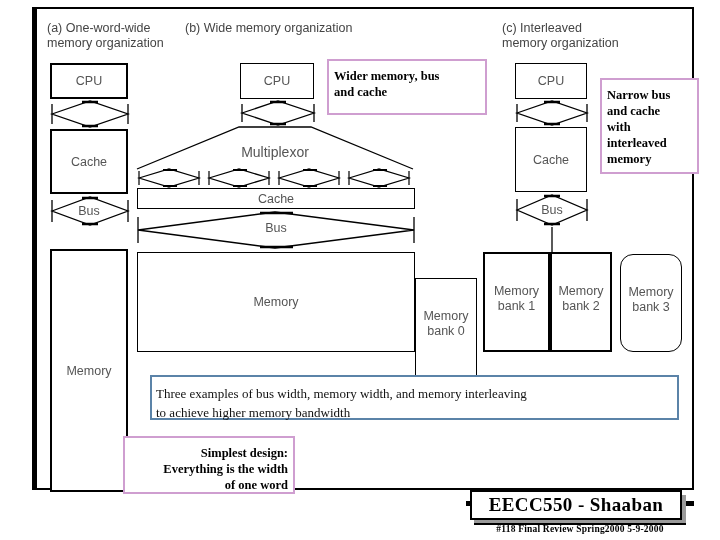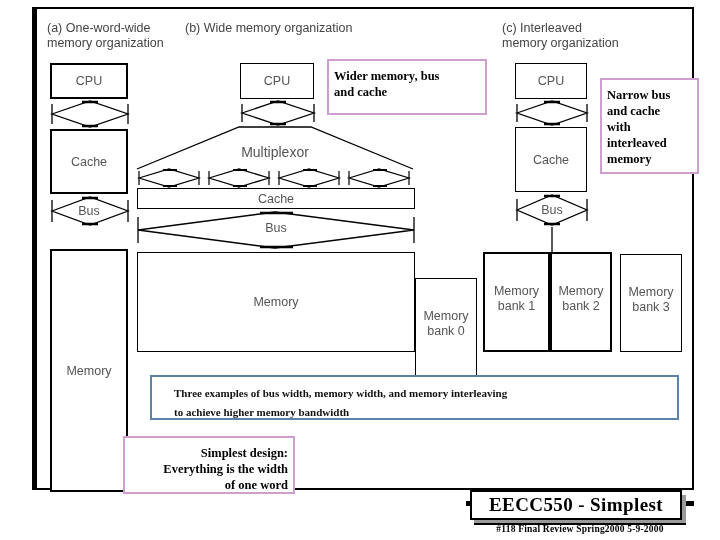--- a/index.html
+++ b/index.html
@@ -27,22 +27,22 @@
         font-size:12.5px;color:#555;padding-top:30px;text-align:center;line-height:15px;}
 
   
   .conn{position:absolute;}
 
   
   .pinkbox{position:absolute;border:2.5px solid #cf9ed0;background:#fff;box-sizing:border-box;
            font-family:"Liberation Serif",serif;font-weight:bold;font-size:12.5px;
            line-height:16px;color:#000;padding:7px 5px;white-space:pre-line;}
   .bluebox{position:absolute;border:2px solid #5b83a8;background:#fff;box-sizing:border-box;
-           font-family:"Liberation Serif",serif;font-weight:bold;font-size:11px;
-           line-height:19px;color:#111;padding:7px 22px;white-space:pre-line;}
+           font-family:"Liberation Serif",serif;font-weight:normal;font-size:13px;
+           line-height:19px;color:#111;padding:7px 4px;white-space:pre-line;}
 
   
   #footer{position:absolute;left:466px;top:487px;width:228px;height:48px;}
   #footer-shadow{position:absolute;left:8px;top:8px;width:212px;height:30px;background:#9a9a9a;}
   #footer-plate{position:absolute;left:4px;top:3px;width:212px;height:30px;background:#fff;
                 border:2px solid #000;box-sizing:border-box;display:flex;align-items:center;
                 justify-content:center;font-family:"Liberation Serif",serif;font-weight:bold;
                 font-size:19px;letter-spacing:.4px;}
   #footer-tab-l{position:absolute;left:0;top:14px;width:7px;height:5px;background:#000;}
   #footer-tab-r{position:absolute;left:219px;top:14px;width:9px;height:5px;background:#000;}
@@ -152,21 +152,21 @@
       <path d="M44 28 L44 16 M114 28 L114 16 M183 28 L183 16 M252 28 L252 16" opacity="0"></path>
     </g>
   </svg>
 
   <div class="bank" style="left:378px;top:245px;width:62px;height:98px;margin-top:24px;">Memory
 bank 0</div>
   <div class="bank thickb" style="left:446px;top:243px;width:67px;height:100px;border-width:2.2px;">Memory
 bank 1</div>
   <div class="bank" style="left:513px;top:243px;width:62px;height:100px;border-width:2.2px;">Memory
 bank 2</div>
-  <div class="bank" style="left:583px;top:245px;width:62px;height:98px;">Memory
+  <div class="bank" style="left:583px;top:245px;width:62px;height:98px;border-radius:13px;">Memory
 bank 3</div>
 
   <div class="pinkbox" style="left:290px;top:50px;width:160px;height:56px;">Wider memory,  bus
 and cache</div>
 
   <div class="pinkbox" style="left:563px;top:69px;width:99px;height:96px;">Narrow bus
 and cache
 with
 interleaved
 memory</div>
@@ -177,16 +177,16 @@
   <div class="pinkbox" style="left:86px;top:427px;width:172px;height:58px;text-align:right;">Simplest design:
 Everything is the width
 of one word</div>
 
 </div>
 
 <div id="footer">
   <div id="footer-tab-l"></div>
   <div id="footer-tab-r"></div>
   <div id="footer-shadow"></div>
-  <div id="footer-plate">EECC550 - Simplest</div>
+  <div id="footer-plate">EECC550 - Shaaban</div>
   <div id="footer-rule"></div>
   <div id="footer-sub">#118   Final Review    Spring2000   5-9-2000</div>
 </div>
 
 </body></html>

